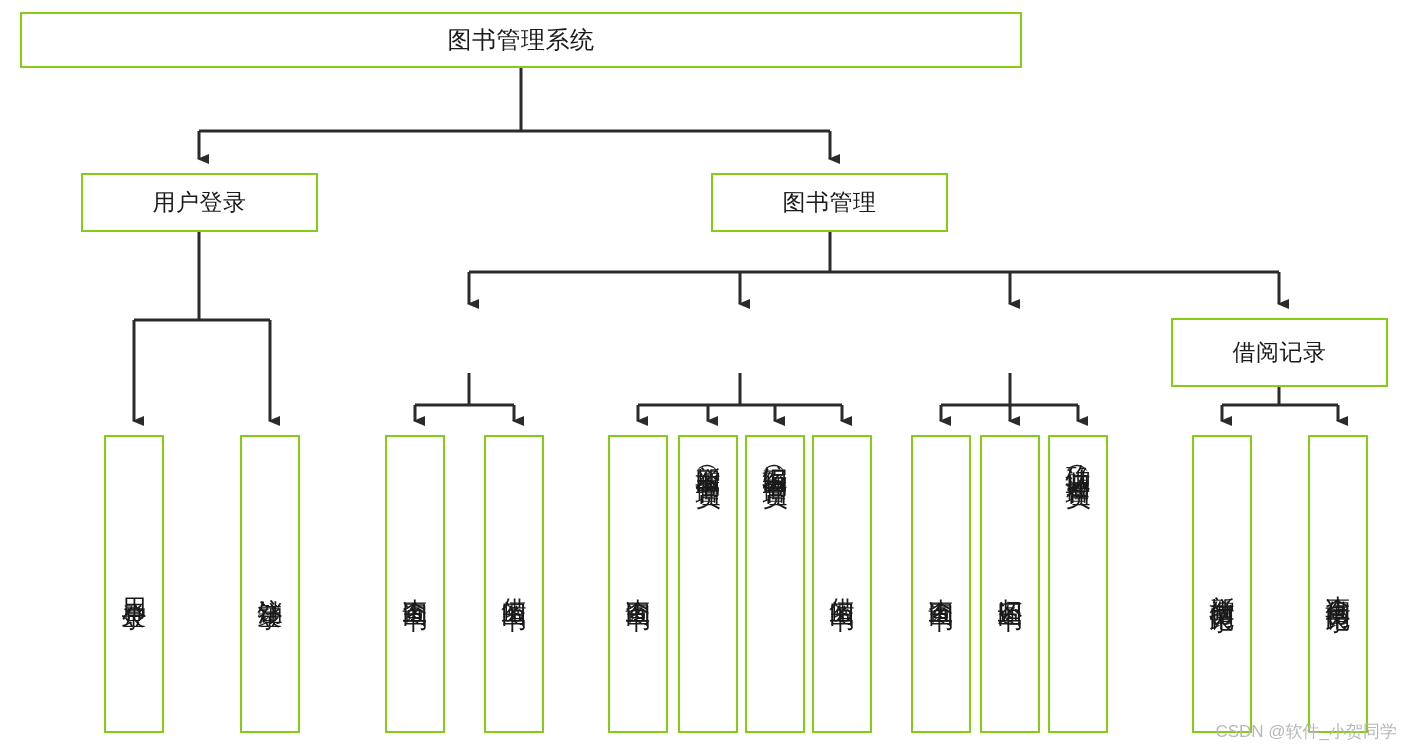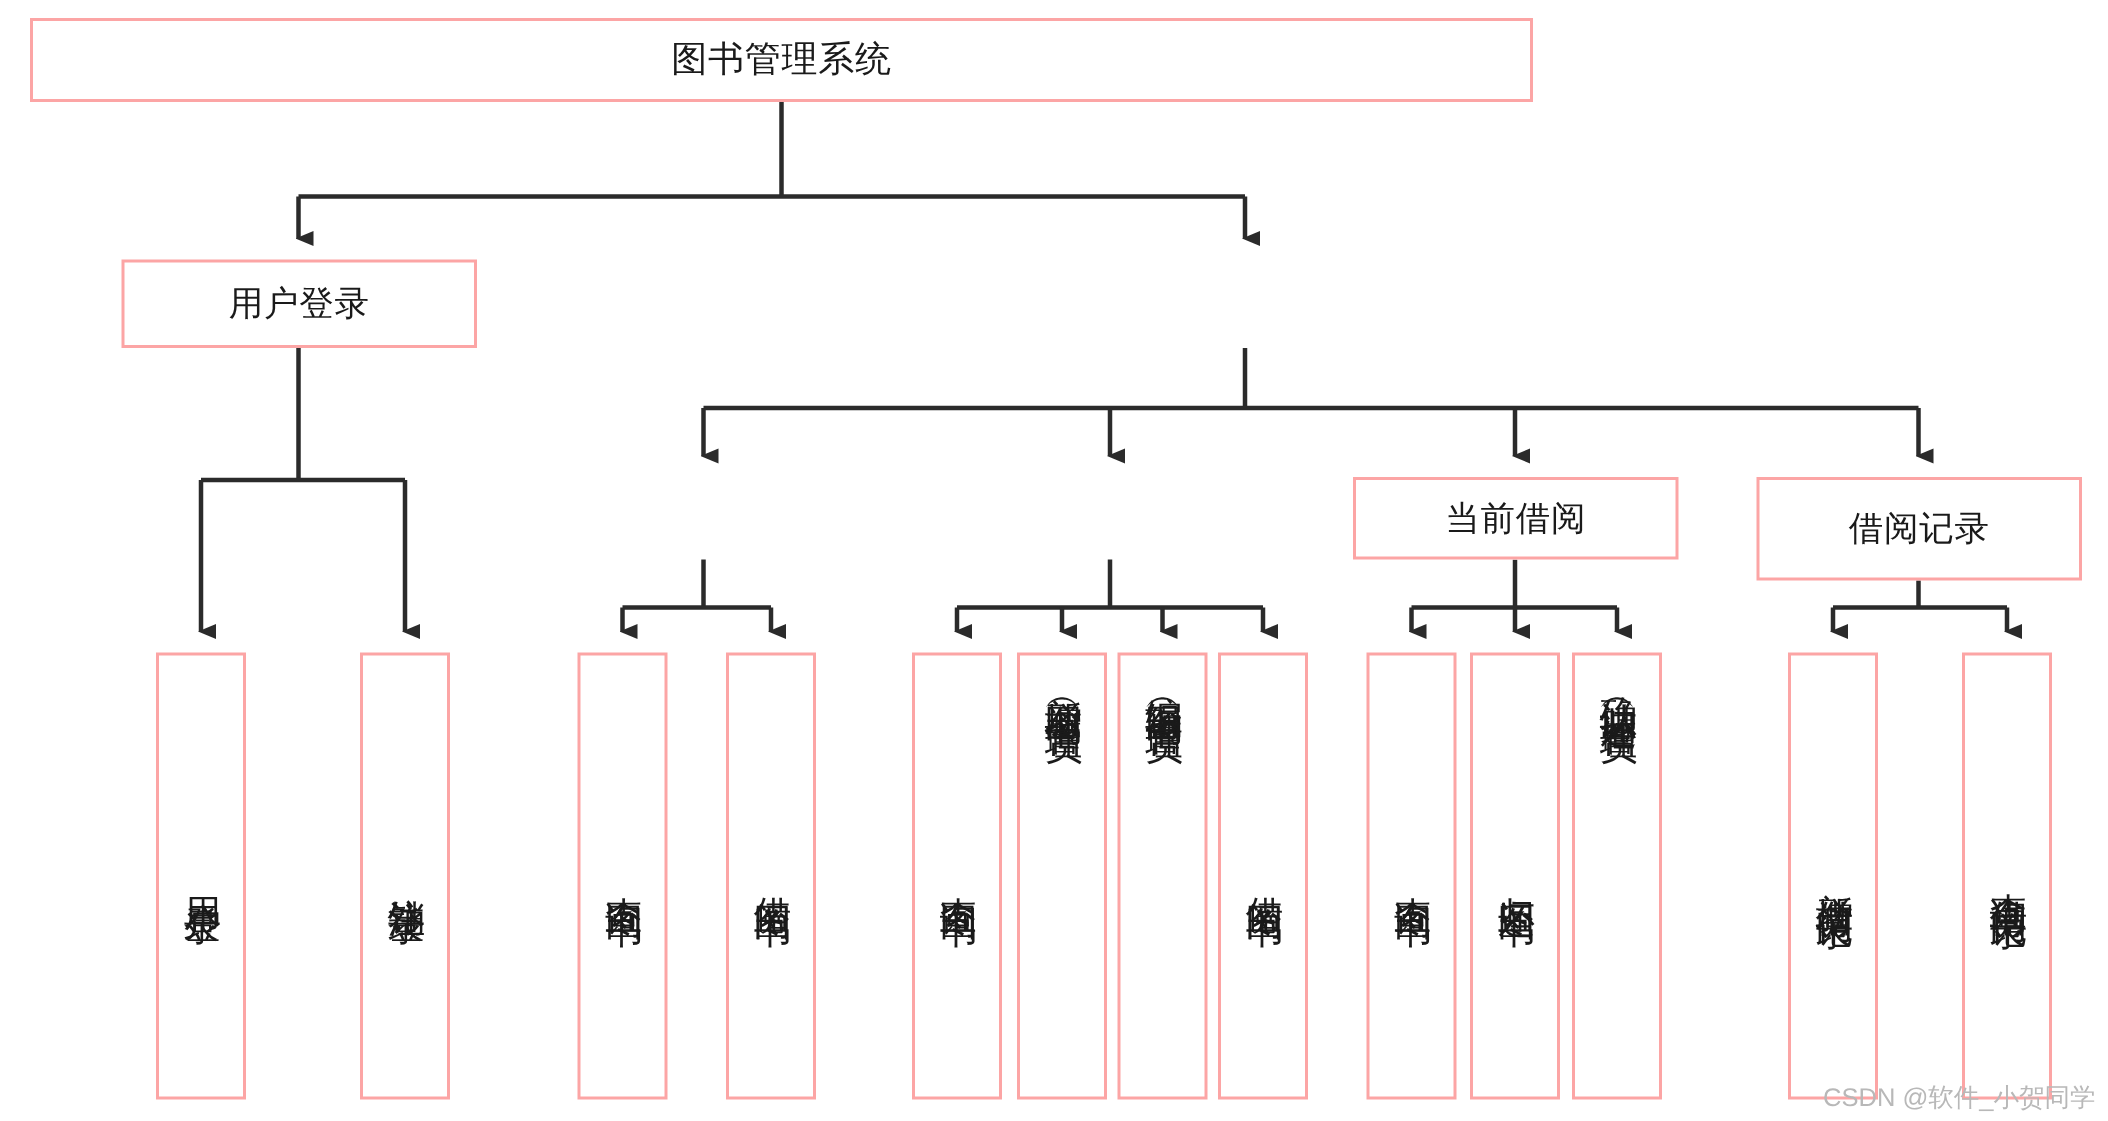--- a/index.html
+++ b/index.html
@@ -24,21 +24,21 @@
     left: 0;
     top: 0;
     width: 1405px;
     height: 747px;
     pointer-events: none;
   }
   .node {
     position: absolute;
     box-sizing: border-box;
     background: #ffffff;
-    border: 2px solid #fca5a5;
+    border: 2px solid #84cc16;
     display: flex;
     align-items: center;
     justify-content: center;
     text-align: center;
     z-index: 2;
   }
   .node-label {
     display: block;
     line-height: 1.06;
     letter-spacing: 0.5px;
@@ -135,24 +135,24 @@
     </g>
   </svg>
 
   <div class="node h root" style="left:20px; top:12px; width:1002px; height:56px;">
     <span class="node-label">图书管理系统</span>
   </div>
 
   <div class="node h" style="left:81px; top:173px; width:237px; height:59px;">
     <span class="node-label">用户登录</span>
   </div>
-
-  <div class="node h" style="left:902px; top:318px; width:217px; height:55px;">
-    <span class="node-label">当前借阅</span>
-  </div>
+  <div class="node h" style="left:711px; top:173px; width:237px; height:59px;">
+    <span class="node-label">图书管理</span>
+  </div>
+
   <div class="node h" style="left:1171px; top:318px; width:217px; height:69px;">
     <span class="node-label">借阅记录</span>
   </div>
 
   <div class="node v center-v" style="left:104px; top:435px; width:60px; height:298px;">
     <span class="node-label">用户登录</span>
   </div>
   <div class="node v center-v" style="left:240px; top:435px; width:60px; height:298px;">
     <span class="node-label">注销登录</span>
   </div>

